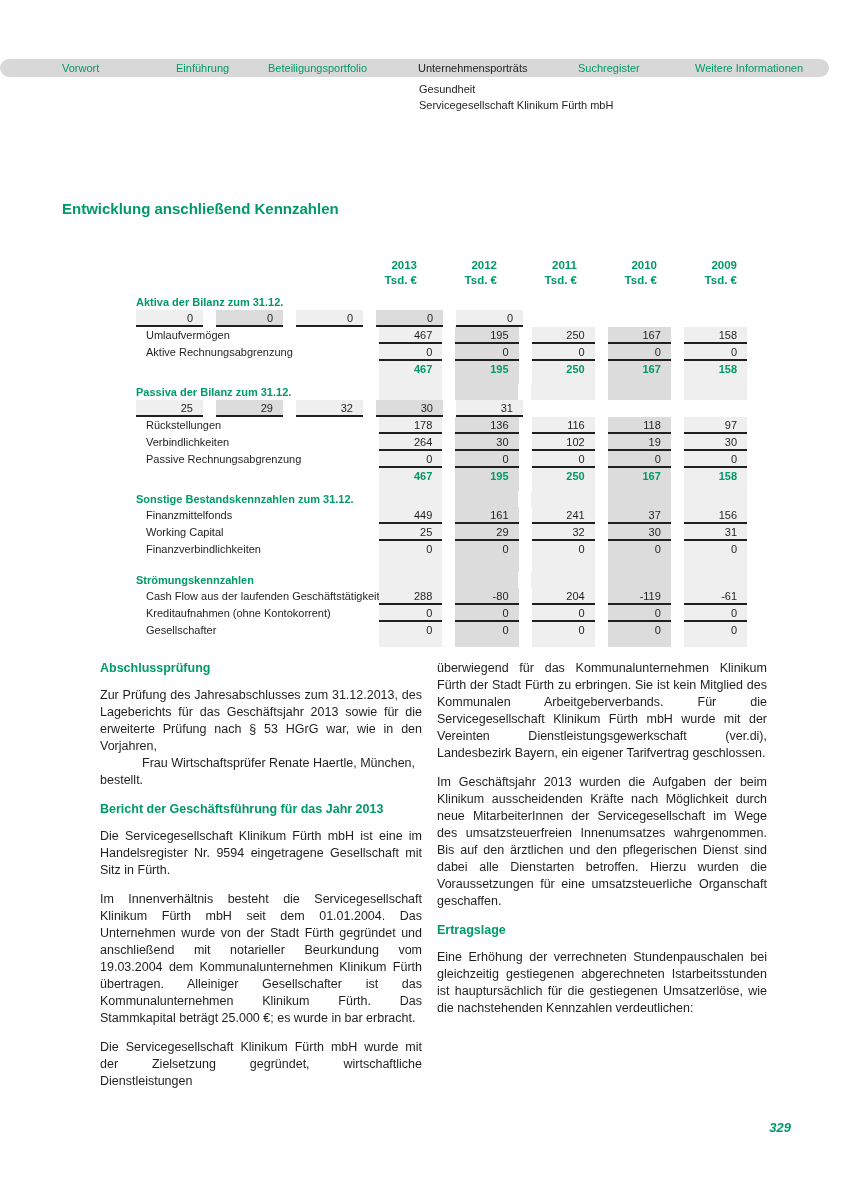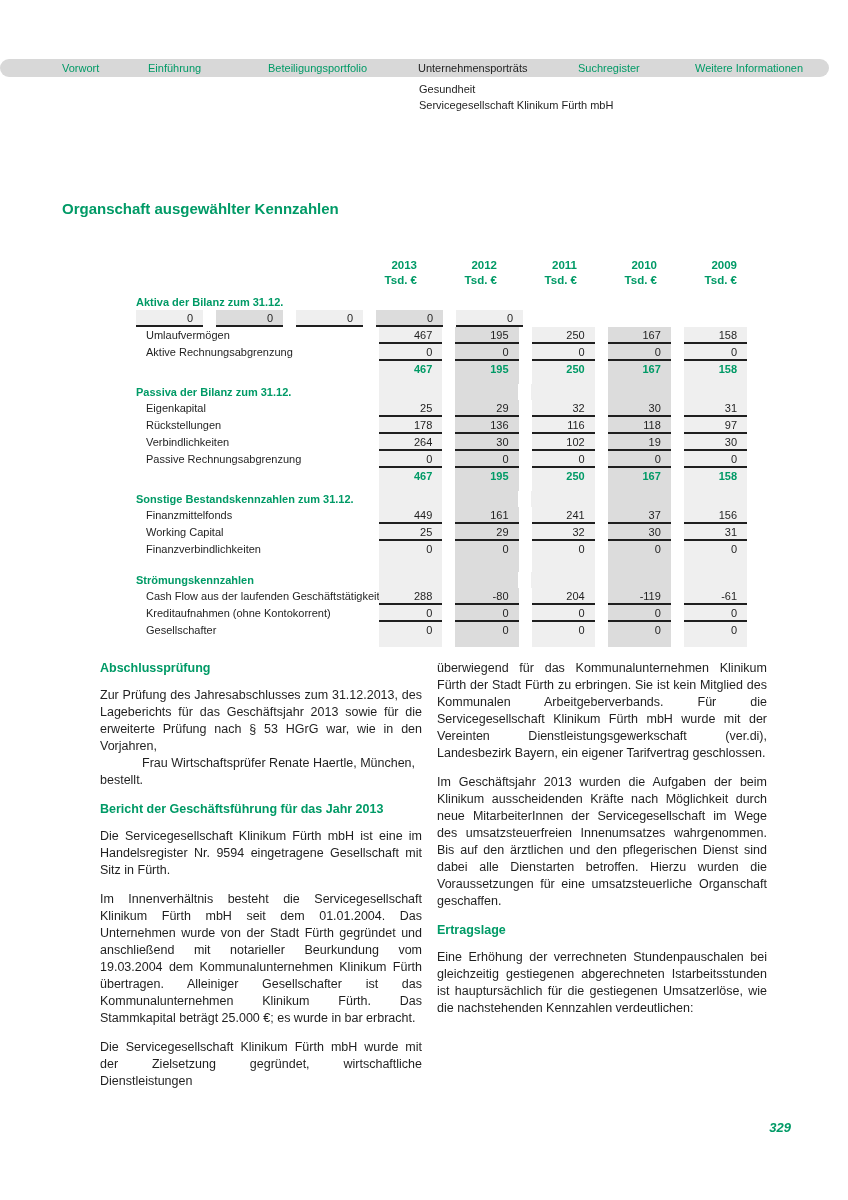--- a/index.html
+++ b/index.html
@@ -14,21 +14,21 @@
   body{
     width:848px;height:1200px;position:relative;background:#ffffff;
     font-family:"Liberation Sans", sans-serif;color:var(--ink);
     overflow:hidden;
   }
 
   
   .navbar{position:absolute;left:0;top:59px;width:829px;height:18px;background:var(--navbar);border-radius:9px;}
   .nav-item{position:absolute;top:0;height:18px;line-height:18px;font-size:11px;color:var(--accent);white-space:nowrap;cursor:pointer;}
   .nav-item.active{color:#1f1f1f;}
-  .nav-0{left:62px;}.nav-1{left:148px;}.nav-2{left:268px;}.nav-3{left:418px;}.nav-4{left:578px;}.nav-5{left:695px;}
+  .nav-0{left:62px;}.nav-1{left:176px;}.nav-2{left:268px;}.nav-3{left:418px;}.nav-4{left:578px;}.nav-5{left:695px;}
 
   .breadcrumb{position:absolute;left:419px;top:81px;font-size:11px;line-height:16px;color:#1f1f1f;}
 
   
   .page-title{position:absolute;left:62px;top:200px;font-size:15px;font-weight:bold;color:var(--accent);margin:0;}
 
   
   .kz-table{position:absolute;left:100px;top:258px;width:647px;}
   .t-head{display:flex;height:36px;}
   .t-hlabel{width:260px;}
@@ -72,21 +72,21 @@
     <span class="nav-item nav-3 active">Unternehmensporträts</span>
     <span class="nav-item nav-4">Suchregister</span>
     <span class="nav-item nav-5">Weitere Informationen</span>
   </div>
 
 <div class="breadcrumb">
   <div>Gesundheit</div>
   <div>Servicegesellschaft Klinikum Fürth mbH</div>
 </div>
 
-<h1 class="page-title">Organschaft ausgewählter Kennzahlen</h1>
+<h1 class="page-title">Entwicklung anschließend Kennzahlen</h1>
 
 <div class="kz-table">
   <div class="t-head">
     <div class="t-hlabel"></div>
   <div class="t-hcell">
         <div>2013</div>
         <div>Tsd. €</div>
       </div>
       <div class="t-hcell">
         <div>2012</div>
@@ -155,21 +155,20 @@
       </div>
       <div class="t-row section">
         <div class="t-label">Passiva der Bilanz zum 31.12.</div>
         <div class="t-cell shade-light"></div>
         <div class="t-cell shade-dark"></div>
         <div class="t-cell shade-light"></div>
         <div class="t-cell shade-dark"></div>
         <div class="t-cell shade-light"></div>
       </div>
       <div class="t-row item">
-        <div class="t-label">Eigenkapital</div>
         <div class="t-cell shade-light rule">25</div>
         <div class="t-cell shade-dark rule">29</div>
         <div class="t-cell shade-light rule">32</div>
         <div class="t-cell shade-dark rule">30</div>
         <div class="t-cell shade-light rule">31</div>
       </div>
       <div class="t-row item">
         <div class="t-label">Rückstellungen</div>
         <div class="t-cell shade-light rule">178</div>
         <div class="t-cell shade-dark rule">136</div>

